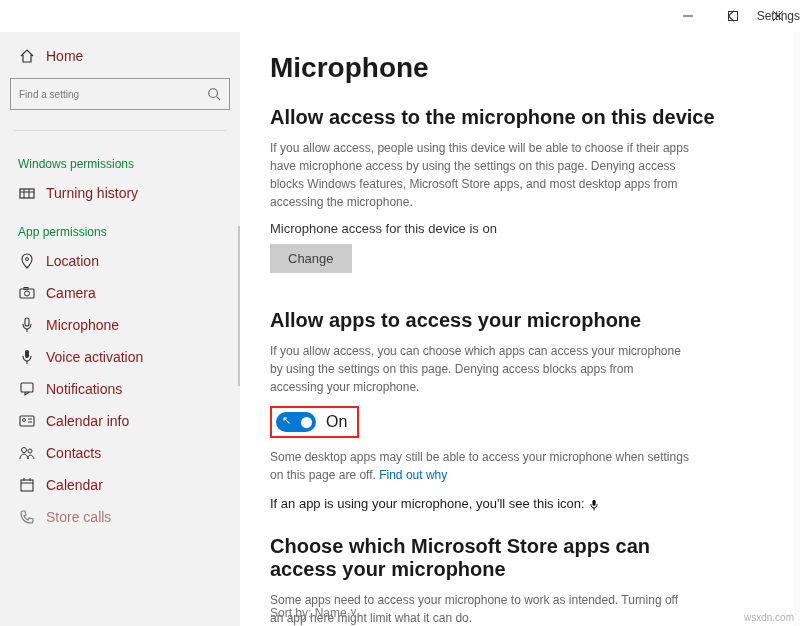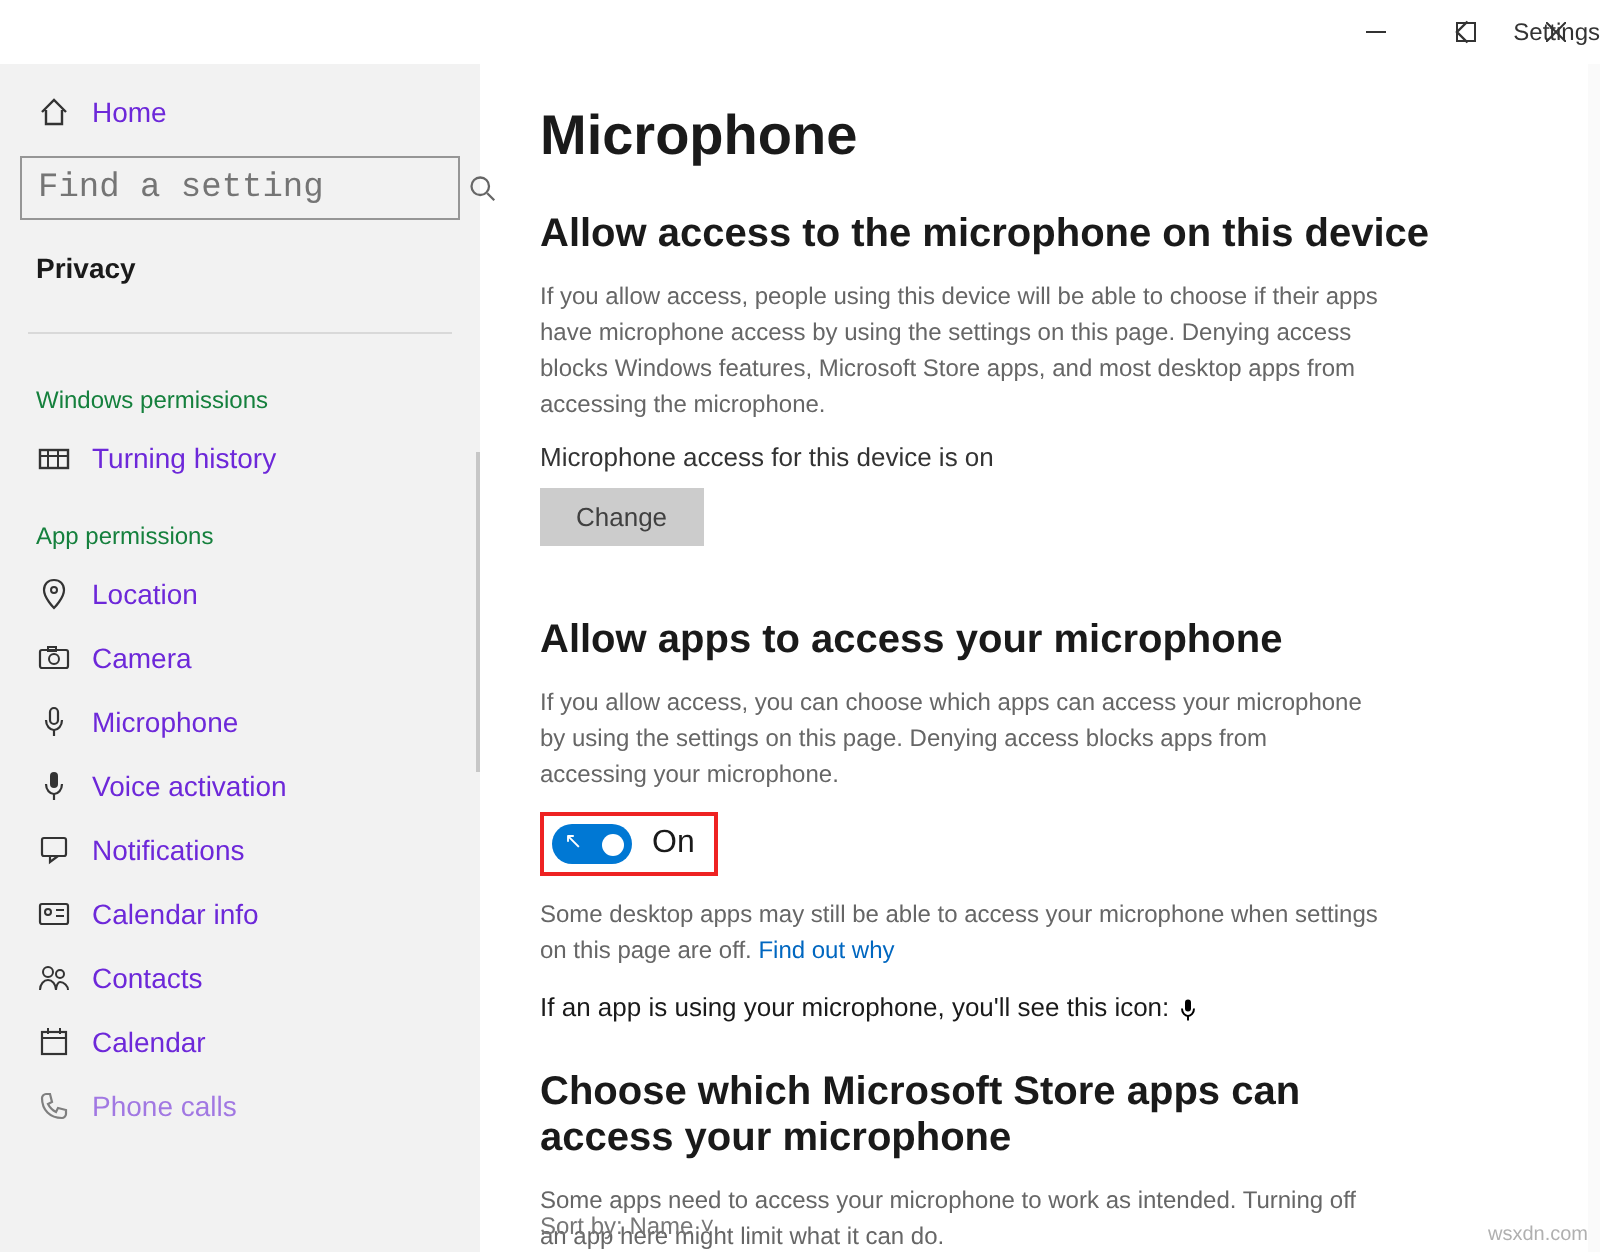--- a/index.html
+++ b/index.html
@@ -5,24 +5,24 @@
   * { box-sizing: border-box; margin: 0; padding: 0; font-family: "Segoe UI", Arial, sans-serif; }
   body { width: 800px; height: 626px; background: #fff; overflow: hidden; position: relative; color: #1a1a1a; }
   .titlebar { height: 32px; display: flex; align-items: center; padding-left: 16px; font-size: 12px; color: #333; justify-content: flex-end; }
   .titlebar .back { width: 22px; margin-right: 10px; color: #333; }
   .titlebar .title { font-size: 12px; }
   .win-controls { position: absolute; top: 0; right: 0; display: flex; }
   .win-controls > div { width: 45px; height: 32px; display: flex; align-items: center; justify-content: center; color: #333; }
   .win-controls svg { width: 10px; height: 10px; }
   .app { display: flex; height: calc(100% - 32px); }
   .sidebar { width: 240px; background: #f2f2f2; padding: 8px 8px 0 8px; display: flex; flex-direction: column; border-right: 0; }
-  .side-row { display: flex; align-items: center; gap: 10px; padding: 8px 10px; font-size: 14px; color: #6d28d9; cursor: default; }
+  .side-row { display: flex; align-items: center; gap: 10px; padding: 8px 10px; font-size: 14px; color: #7f1d1d; cursor: default; }
   .side-row .icon { width: 18px; display: flex; justify-content: center; }
   .search-wrap { margin: 6px 2px 10px 2px; border: 1px solid #969696; background: #f2f2f2; height: 32px; display: flex; align-items: center; padding: 0 8px; }
-  .search-wrap input { border: none; background: transparent; outline: none; font-size: 17px; flex: 1; color: #4c1d95; font-family: Liberation Mono, monospace; }
+  .search-wrap input { border: none; background: transparent; outline: none; font-size: 10px; flex: 1; color: #4c1d95; }
   .search-wrap .sicon { color: #555; }
   .side-bold { font-weight: 600; font-size: 14px; padding: 6px 10px 14px 10px; }
   .side-header { font-size: 12px; color: #15803d; padding: 16px 10px 6px 10px; }
   .side-sep { height: 1px; background: #d9d9d9; margin: 10px 6px; }
   .scroll-thumb-left { position: absolute; left: 238px; top: 226px; width: 2px; height: 160px; background: #c7c7c7; }
   .content { flex: 1; padding: 20px 30px 0 30px; position: relative; overflow: hidden; }
   h1 { font-size: 28px; font-weight: 600; margin-bottom: 22px; }
   h2 { font-size: 20px; font-weight: 600; margin: 16px 0 10px 0; }
   p.desc { font-size: 12px; color: #666; line-height: 1.5; max-width: 420px; margin-bottom: 10px; }
   .status-line { font-size: 13px; color: #333; margin: 8px 0; }
@@ -82,21 +82,20 @@
     </div>
     <div class="search-wrap">
       <input placeholder="Find a setting" style="">
       <span class="sicon">
           <svg width="14" height="14" viewBox="0 0 16 16">
             <circle cx="7" cy="7" r="5" stroke="#666" fill="none" stroke-width="1.3"></circle>
             <line x1="11" y1="11" x2="15" y2="15" stroke="#666" stroke-width="1.3"></line>
           </svg>
         </span>
     </div>
-    <div class="side-bold">Privacy</div>
     <div class="side-sep"></div>
 
     <div class="side-header">Windows permissions</div>
     <div class="side-row">
       <span class="icon">
           <svg width="16" height="16" viewBox="0 0 16 16">
             <rect x="1" y="4" width="14" height="9" stroke="#333" fill="none" stroke-width="1.2"></rect>
             <line x1="1" y1="7" x2="15" y2="7" stroke="#333"></line>
             <line x1="5" y1="4" x2="5" y2="13" stroke="#333"></line>
             <line x1="10" y1="4" x2="10" y2="13" stroke="#333"></line>
@@ -187,21 +186,21 @@
           </svg>
         </span>
       <span>Calendar</span>
     </div>
     <div class="side-row" style="opacity:.6">
       <span class="icon">
           <svg width="16" height="16" viewBox="0 0 16 16">
             <path d="M4 2 C3 2 2 3 2 4 C2 10 6 14 12 14 C13 14 14 13 14 12 L14 10 L10 9 L9 11 C7 10 6 9 5 7 L7 6 L6 2 Z" stroke="#333" fill="none" stroke-width="1.1"></path>
           </svg>
         </span>
-      <span>Phone calls</span>
+      <span>Store calls</span>
     </div>
   </div>
   <div class="scroll-thumb-left"></div>
 
   <div class="content">
     <h1>Microphone</h1>
 
     <h2>Allow access to the microphone on this device</h2>
     <p class="desc">If you allow access, people using this device will be able to choose if their apps have microphone access by using the settings on this page. Denying access blocks Windows features, Microsoft Store apps, and most desktop apps from accessing the microphone.</p>
     <div class="status-line">Microphone access for this device is on</div>

